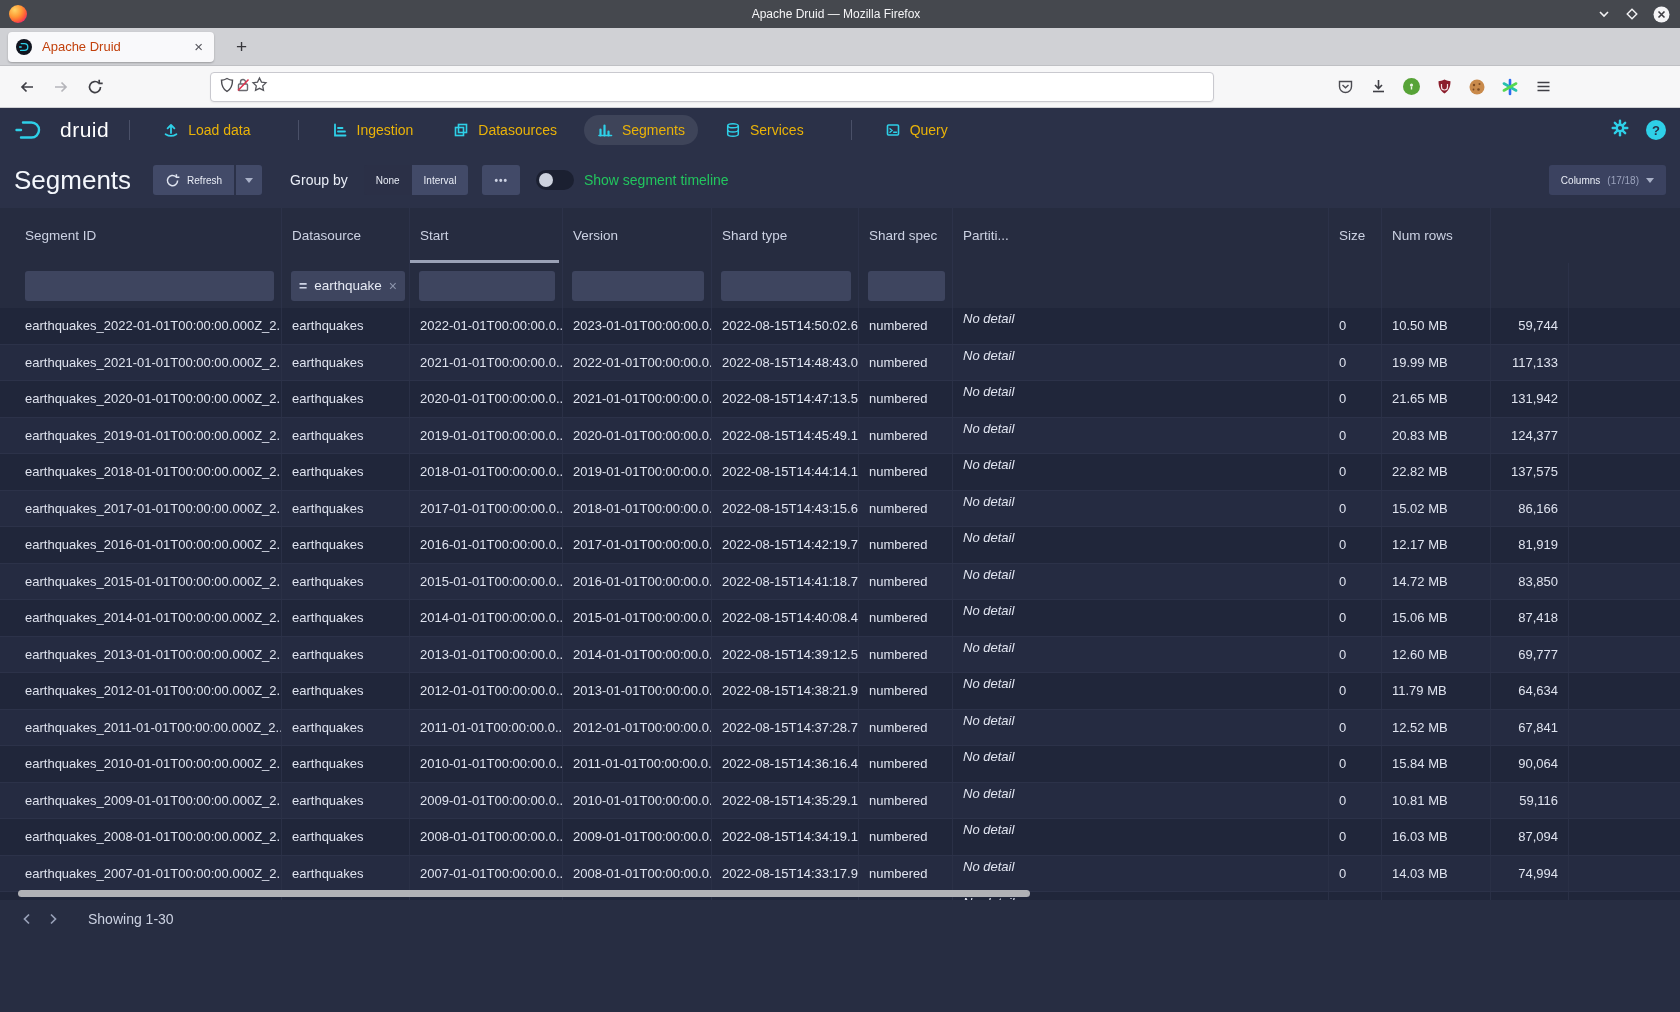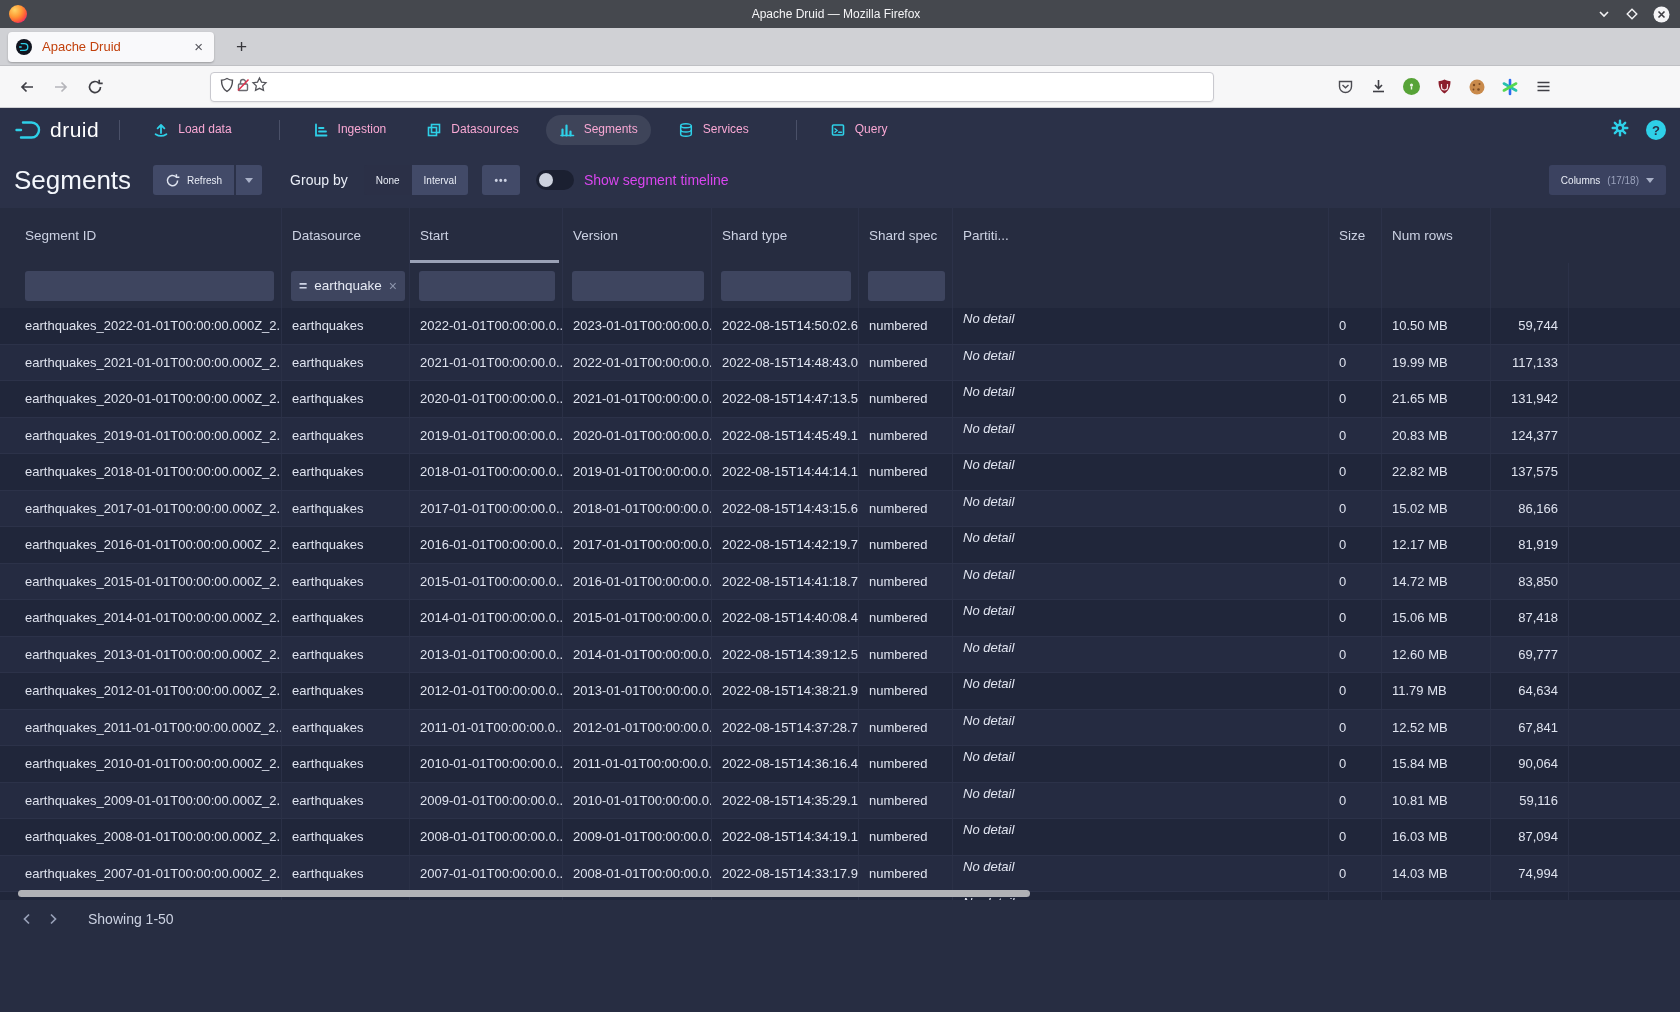--- a/index.html
+++ b/index.html
@@ -44,24 +44,24 @@
   .urlbar{margin-left:100px;width:1004px;height:30px;background:#ffffff;border:1px solid #c9c9cf;border-radius:4px;
           display:flex;align-items:center;padding:0 8px;box-shadow:0 1px 2px rgba(0,0,0,.06);}
   .url-text{font-size:13.5px;margin-left:8px;flex:1;white-space:nowrap;overflow:hidden;}
   .url-host{color:#18181d;}
   .url-rest{color:#83838b;}
   .right-icons{display:flex;align-items:center;gap:3px;margin-left:116px;}
   .ext-dot{width:17px;height:17px;border-radius:50%;}
 
   
   .navbar{height:44px;background:var(--bar);display:flex;align-items:center;padding:0 14px;}
-  .brand{display:flex;align-items:center;gap:6px;}
+  .brand{display:flex;align-items:center;gap:16px;}
   .brand-word{color:#ffffff;font-size:21px;letter-spacing:.5px;}
   .nav-divider{width:1px;height:20px;background:#4a5068;margin:0 20px;}
-  .nav-item{display:flex;gap:9px;padding:7px 13px;border-radius:16px;color:#f9a8d4;font-size:12px;margin-right:14px;white-space:nowrap;}
+  .nav-item{display:flex;align-items:center;gap:9px;padding:7px 13px;border-radius:16px;color:#eab308;font-size:14px;margin-right:14px;white-space:nowrap;}
   .nav-item.active{background:#3e4459;}
   .nav-right{margin-left:auto;display:flex;align-items:center;gap:16px;}
   .help-circle{width:20px;height:20px;border-radius:50%;background:var(--accent);color:#273048;
                font-size:13px;font-weight:bold;display:flex;align-items:center;justify-content:center;}
 
   
   .viewheader{height:56px;background:var(--bar);display:flex;align-items:center;padding:0 14px;}
   .view-title{font-size:26px;color:#f4f7fc;margin-right:22px;}
   .btn{height:30px;background:var(--btn);border-radius:3px;display:flex;align-items:center;
        padding:0 12px;color:#e9edf6;font-size:10px;gap:7px;white-space:nowrap;}
@@ -70,21 +70,21 @@
   .split .btn.main{border-radius:3px 0 0 3px;}
   .split .btn.caretbtn{border-radius:0 3px 3px 0;padding:0 9px;}
   .caret{width:0;height:0;border-left:4.5px solid transparent;border-right:4.5px solid transparent;border-top:5px solid #a9b1c8;}
   .grouplabel{color:#e9edf6;font-size:14px;margin:0 16px 0 28px;}
   .btngroup{display:flex;}
   .btngroup .btn:first-child{border-radius:3px 0 0 3px;}
   .btngroup .btn:last-child{border-radius:0 3px 3px 0;}
   .more{margin-left:14px;letter-spacing:1px;font-weight:bold;color:#cdd3e4;}
   .switch{width:38px;height:20px;background:#1b2031;border-radius:10px;margin:0 10px 0 16px;position:relative;flex:none;}
   .switch .knob{position:absolute;left:3px;top:3px;width:14px;height:14px;border-radius:50%;background:#cdd2de;}
-  .switch-label{color:#d946ef;font-size:14px;}
+  .switch-label{color:#22c55e;font-size:14px;}
   .columns-btn{margin-left:auto;background:#3b4260;}
   .columns-count{color:var(--txt-dim);}
 
   
   .tablewrap{position:relative;background:var(--thead);}
   .trow{display:grid;grid-template-columns:275px 128px 153px 149px 147px 94px 376px 53px 109px 78px 1fr;padding-left:7px;}
   .tcell{border-right:1px solid var(--grid);padding-left:10px;display:flex;align-items:center;
          white-space:nowrap;overflow:hidden;font-size:13px;color:#dfe3ef;}
   .tcell.c-fill{border-right:none;}
   .thead-row{height:55px;background:var(--thead);}
@@ -630,16 +630,16 @@
     <span class="pagebtn">
       <svg width="14" height="14" viewBox="0 0 14 14">
           <polyline points="9,2.5 4.5,7 9,11.5" fill="none" stroke="#98a0b8" stroke-width="1.7"></polyline>
         </svg>
     </span>
     <span class="pagebtn">
       <svg width="14" height="14" viewBox="0 0 14 14">
           <polyline points="5,2.5 9.5,7 5,11.5" fill="none" stroke="#98a0b8" stroke-width="1.7"></polyline>
         </svg>
     </span>
-    <span class="showing">Showing 1-50</span>
+    <span class="showing">Showing 1-30</span>
   </div>
 
 </div>
 
 </body></html>

